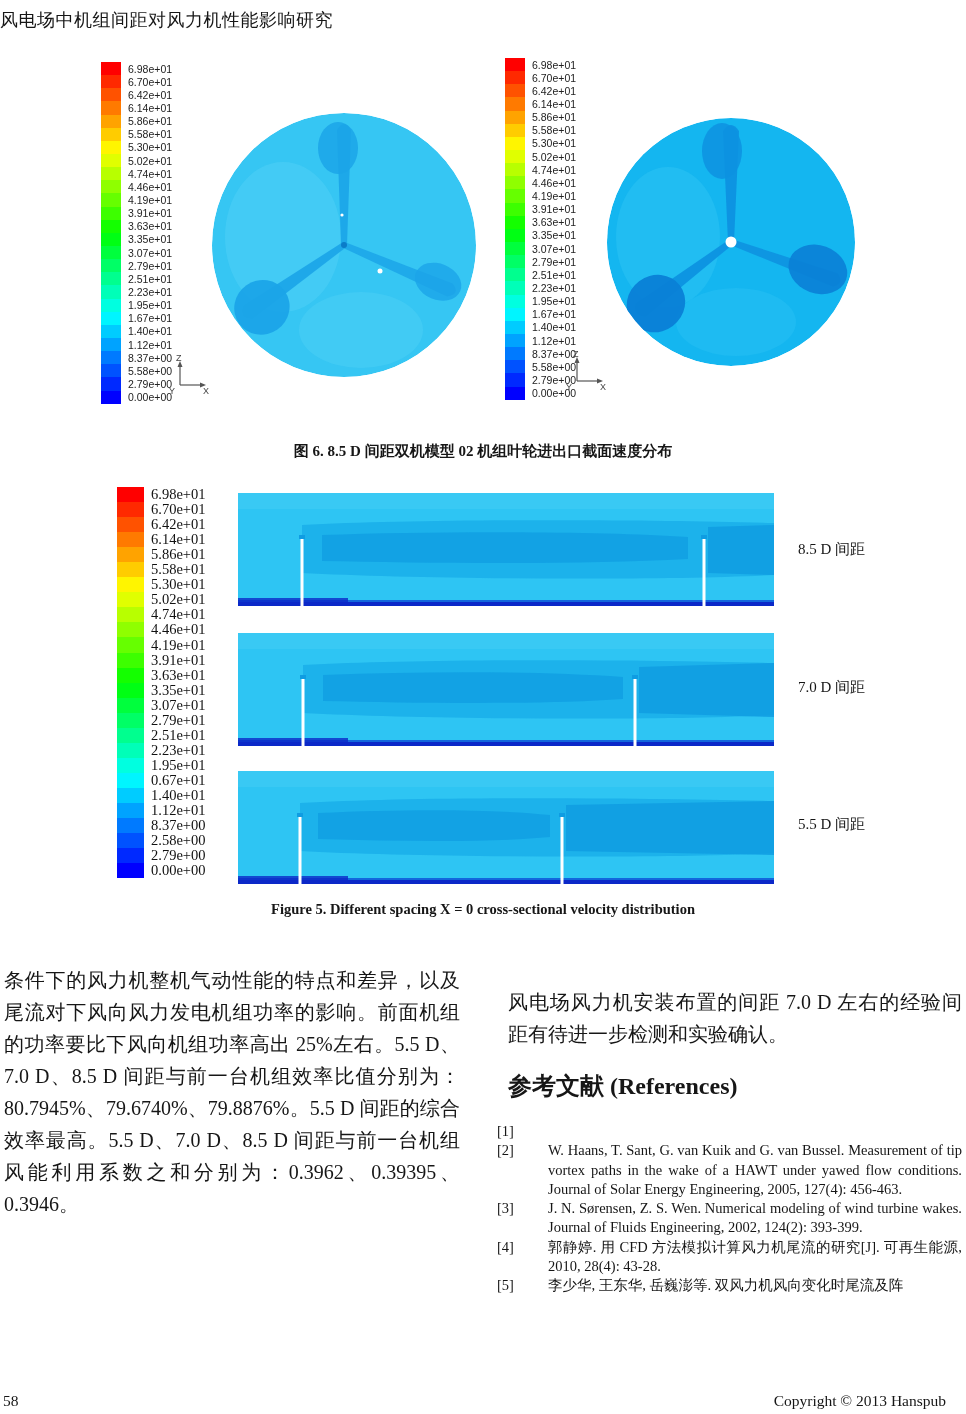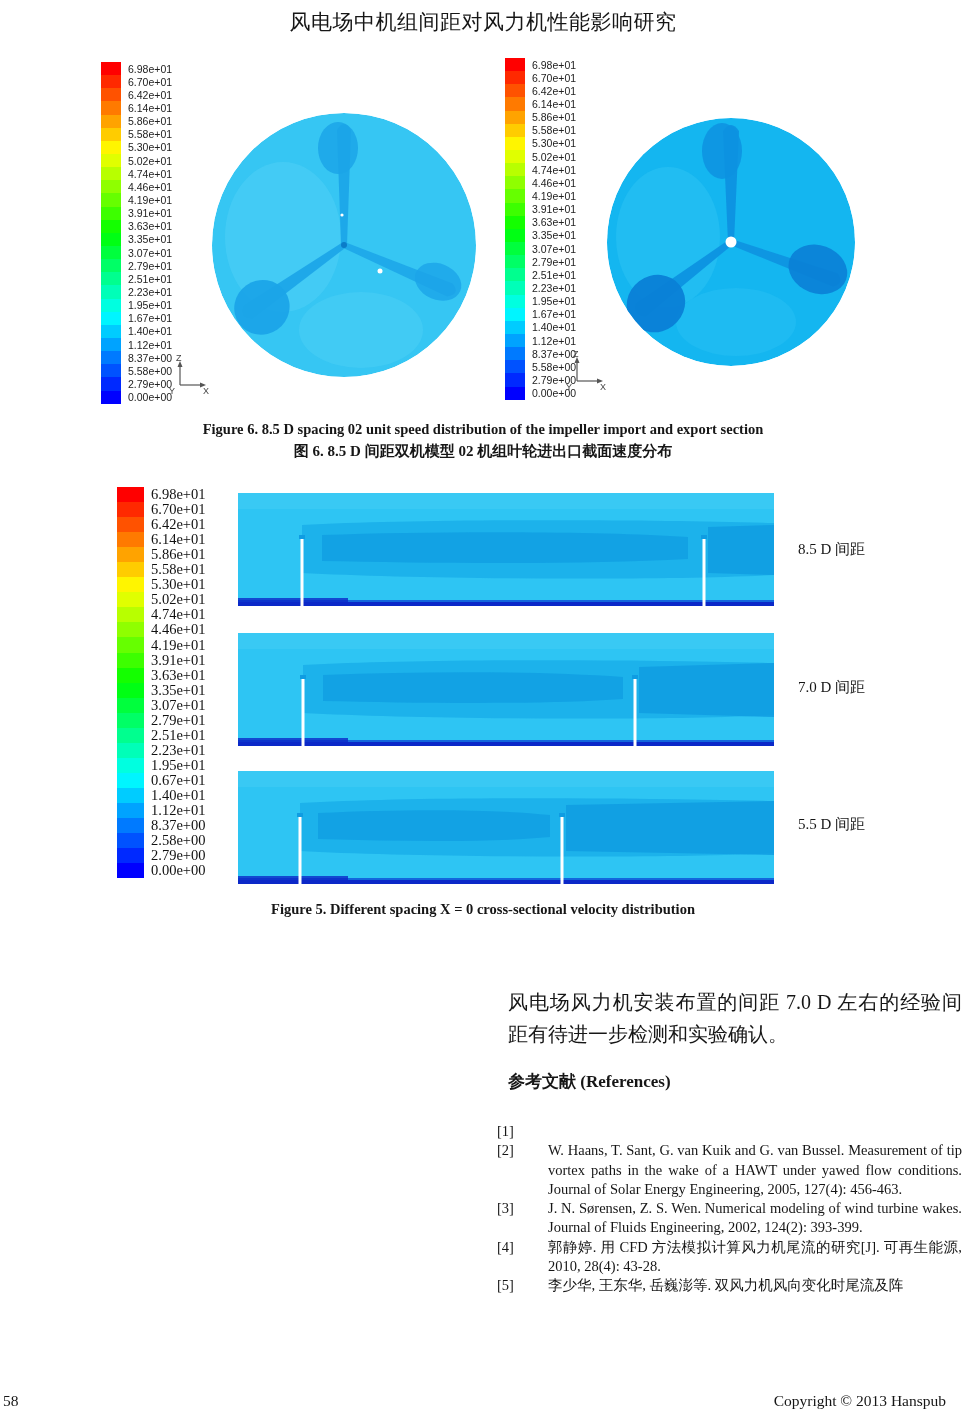--- a/index.html
+++ b/index.html
@@ -1,20 +1,20 @@
 <!DOCTYPE html>
 <html style="--c1-base: #36c6f3; --c1-light: #4fd0f6; --c1-wake: #1ba4e8; --c1-hub: #0b7cc9; --c2-base: #14b6f0; --c2-light: #2ec4f4; --c2-wake: #0d92e0; --c2-dark: #0a7fd6; --s-base: #2ec5f3; --s-light: #41ccf5; --s-wake: #18ace9; --s-wake2: #0f9ce2; --s-ground: #0d55d8; --s-navy: #0b28c8;"><head>
 <meta charset="utf-8">
 <style>
   html,body{margin:0;padding:0;background:#888;}
   .page{
     position:relative;width:966px;height:1414px;margin:0 auto;background:#ffffff;
     font-family:"Liberation Serif","DejaVu Serif",serif;color:#161616;overflow:hidden;
   }
-  .hdr{position:absolute;top:8px;left:0;right:0;text-align:center;font-size:21px;letter-spacing:.5px;}
+  .hdr{position:absolute;top:8px;left:0;right:0;font-size:18px;letter-spacing:.5px;}
 
   
   .cbar{position:absolute;}
   .cb-row{display:flex;align-items:center;}
   .cb6 .cb-row{height:13.15px;}
   .cb6 .cb-block{width:20px;height:13.15px;flex:none;}
   .cb6 .cb-label{margin-left:7px;font:10.5px "Liberation Sans","DejaVu Sans",sans-serif;color:#222;white-space:nowrap;}
   .cb7 .cb-row{height:15.05px;}
   .cb7 .cb-block{width:27px;height:15.05px;flex:none;}
   .cb7 .cb-label{margin-left:7px;font:14.5px "Liberation Serif","DejaVu Serif",serif;color:#111;white-space:nowrap;}
@@ -30,21 +30,21 @@
   .triad text{font:9px "Liberation Sans","DejaVu Sans",sans-serif;fill:#444;}
 
   .cap-en{position:absolute;left:0;right:0;text-align:center;font-weight:bold;font-size:14.5px;}
   .cap-zh{position:absolute;left:0;right:0;text-align:center;font-weight:bold;font-size:15px;}
   .strip-label{position:absolute;font-size:15px;white-space:nowrap;}
 
   
   .col{position:absolute;font-size:20px;line-height:32px;text-align:justify;text-justify:inter-ideograph;}
   .col p{margin:0;}
   .indent{text-indent:2em;}
-  .ref-head{position:absolute;font-weight:bold;font-size:17px;white-space:nowrap;}
+  .ref-head{position:absolute;font-weight:bold;font-size:24px;white-space:nowrap;}
   .refs{position:absolute;font-size:14.5px;line-height:19.3px;}
   .ref{display:flex;}
   .ref .num{flex:none;width:51px;}
   .ref .txt{flex:1;text-align:justify;}
   .ftr{position:absolute;top:1392px;font-size:15.5px;}
 </style>
 </head>
 <body>
 
 <div class="page">
@@ -336,21 +336,20 @@
   <svg class="abs triad" style="left:565px;top:349px;" width="42" height="42" viewBox="0 0 42 42">
     <line x1="12" y1="12" x2="12" y2="32"></line>
       <path d="M12,8 L9.5,14 L14.5,14 Z" fill="#555"></path>
     <line x1="12" y1="32" x2="34" y2="32"></line>
       <path d="M38,32 L32,29.5 L32,34.5 Z" fill="#555"></path>
     <text x="8" y="8">Z</text>
     <text x="1" y="41">Y</text>
     <text x="35" y="41">X</text>
   </svg>
 
-  <div class="cap-en" style="top:421px;">Figure 6. 8.5 D spacing 02 unit speed distribution of the impeller import and export section</div>
   <div class="cap-zh" style="top:442px;">图 6. 8.5 D 间距双机模型 02 机组叶轮进出口截面速度分布</div>
 
   <div class="cbar cb7" style="left:117px;top:487px;">
       <div class="cb-row">
         <span class="cb-block" style="background: rgb(255, 0, 0);"></span>
         <span class="cb-label">6.98e+01</span>
       </div>
       <div class="cb-row">
         <span class="cb-block" style="background: rgb(255, 41, 0);"></span>
         <span class="cb-label">6.70e+01</span>
@@ -497,20 +496,21 @@
     <rect x="60.5" y="44" width="3" height="69" fill="#ffffff"></rect>
       <rect x="59" y="42" width="6" height="4" class="f-swake2"></rect>
     <rect x="322.5" y="44" width="3" height="69" fill="#ffffff"></rect>
       <rect x="321" y="42" width="6" height="4" class="f-swake2"></rect>
   </svg>
   <div class="strip-label" style="left:798px;top:815px;">5.5 D 间距</div>
 
   <div class="cap-en" style="top:901px;">Figure 5. Different spacing X = 0 cross-sectional velocity distribution</div>
 
   <div class="col" style="left:4px;top:964px;width:456px;">
+    <p>条件下的风力机整机气动性能的特点和差异，以及尾流对下风向风力发电机组功率的影响。前面机组的功率要比下风向机组功率高出 25%左右。5.5 D、7.0 D、8.5 D 间距与前一台机组效率比值分别为：80.7945%、79.6740%、79.8876%。5.5 D 间距的综合效率最高。5.5 D、7.0 D、8.5 D 间距与前一台机组风能利用系数之和分别为：0.3962、0.39395、0.3946。</p>
   </div>
 
   <div style="position:absolute;left:497px;top:964px;width:465px;">
     <div class="col" style="position:static;">
       <p style="padding-left:11px;margin-top:22px;">风电场风力机安装布置的间距 7.0 D 左右的经验间距有待进一步检测和实验确认。</p>
     </div>
     <div class="ref-head" style="left:11px;top:106px;">参考文献  (References)</div>
     <div class="refs" style="left:0;top:158px;width:465px;">
       <div class="ref">
         <span class="num">[1]</span>

